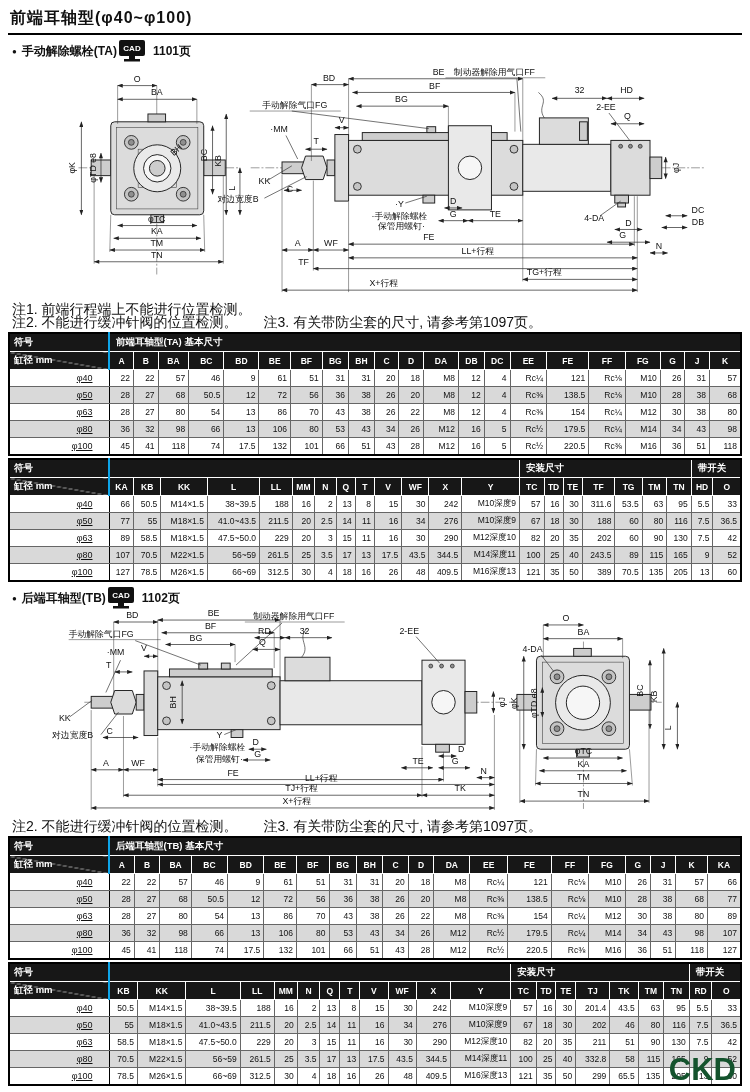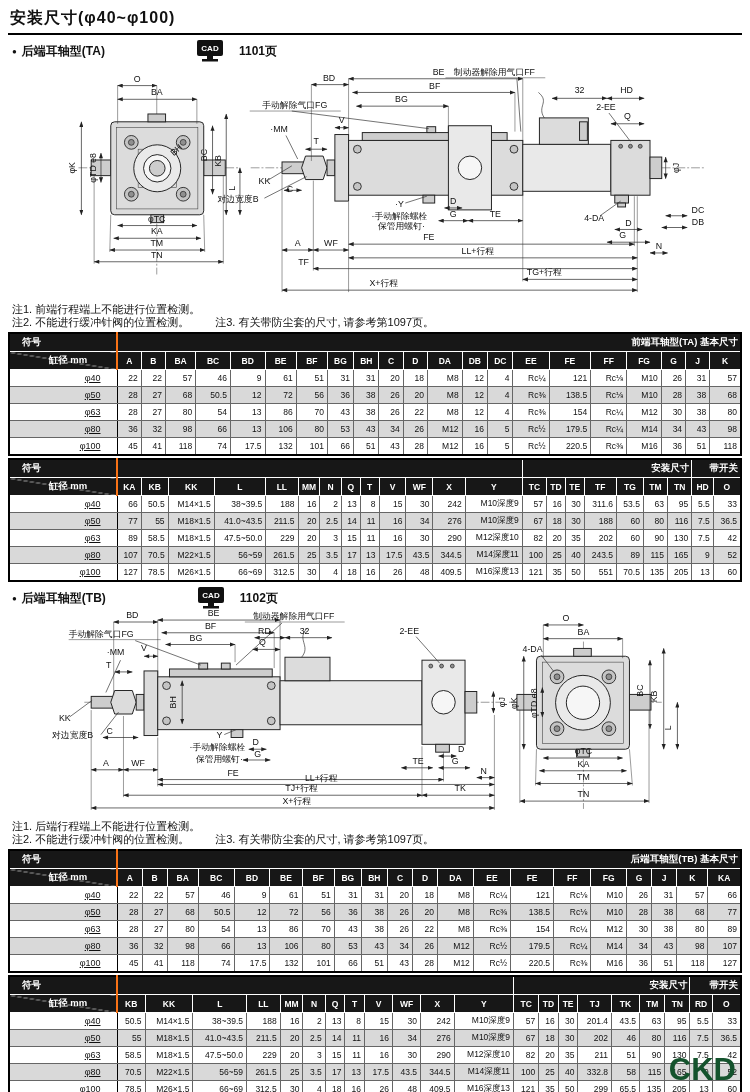--- a/index.html
+++ b/index.html
@@ -1,58 +1,58 @@
 <!DOCTYPE html>
 <html><head>
 <meta charset="utf-8">
 <style>
   html,body{margin:0;padding:0;background:#fff;color:#111;
     font-family:"Liberation Sans","DejaVu Sans",sans-serif;}
   .page{width:750px;height:1092px;box-sizing:border-box;padding:6px 8px 4px 8px;position:relative;overflow:hidden;}
   .title{font-size:16px;font-weight:bold;letter-spacing:1px;border-bottom:2px solid #000;padding:2px 0 4px 2px;}
   .sec-head{display:flex;align-items:center;font-size:12px;font-weight:bold;margin:4px 0 0 4px;height:24px;}
   .sec-head .bullet{font-size:8px;margin-right:5px;}
-  .cad-wrap{display:flex;align-items:center;margin-left:90px;font-weight:bold;font-size:12px;gap:8px;}
+  .cad-wrap{display:flex;align-items:center;font-weight:bold;font-size:12px;}
   .cad-wrap .pageref{margin-left:6px;text-align:right;}
   svg.drawing{display:block;}
   .lbl{font-size:9px;fill:#111;font-family:"Liberation Sans","DejaVu Sans",sans-serif;}
   .part{fill:#dcdcdc;stroke:#222;stroke-width:1;}
   .part2{fill:#e9e9e9;stroke:#222;stroke-width:1;}
   .part3{fill:#cdcdcd;stroke:#222;stroke-width:1;}
   .whitep{fill:#f6f6f6;stroke:#222;stroke-width:1;}
   .thin{fill:none;stroke:#444;stroke-width:0.6;}
   .cl{stroke:#555;stroke-width:0.6;stroke-dasharray:9 2 2 2;fill:none;}
   .dim{stroke:#222;stroke-width:0.7;fill:none;}
   .ext{stroke:#333;stroke-width:0.5;fill:none;}
   .ldr{stroke:#333;stroke-width:0.7;fill:none;}
   .boltc{fill:#c4c4c4;stroke:#222;stroke-width:0.9;}
   .boltc2{fill:#8f8f8f;stroke:#222;stroke-width:0.7;}
-  .notes{font-size:11px;line-height:13px;margin:2px 0 3px 4px;}
+  .notes{font-size:14px;line-height:13px;margin:2px 0 3px 4px;}
   .notes .gap{display:inline-block;width:26px;}
   table.dimtable{border-collapse:collapse;width:100%;table-layout:auto;border:2px solid #000;margin-top:2px;}
   table.dimtable th,table.dimtable td{white-space:nowrap;}
   table.dimtable th{background:#171717;color:#fff;border:1px solid #fff;font-size:8.5px;font-weight:bold;padding:2px 2px;height:12px;}
-  table.dimtable th.band{text-align:right;padding-left:6px;font-size:9.5px;}
-  table.dimtable th.corner{width:92px;text-align:left;padding-left:12px;font-size:9.5px;border-right:2px solid #f97316;}
-  table.dimtable th.corner-bot{background:#171717 linear-gradient(to top right,#171717 48.5%,#9a9a9a 49.5%,#9a9a9a 50.5%,#171717 51.5%);text-align:center;}
+  table.dimtable th.band{text-align:left;padding-left:6px;font-size:9.5px;}
+  table.dimtable th.corner{width:92px;text-align:left;padding-left:4px;font-size:9.5px;border-right:2px solid #0ea5e9;}
+  table.dimtable th.corner-bot{background:#171717 linear-gradient(to top right,#171717 48.5%,#9a9a9a 49.5%,#9a9a9a 50.5%,#171717 51.5%);}
   table.dimtable td{border:1px solid #666;font-size:8.5px;padding:1.5px 3px;text-align:right;height:13px;}
   table.dimtable td.dia{padding-right:16px;font-size:9px;border-right:1.5px solid #000;text-decoration:underline;}
   table.dimtable tbody tr.alt td{background:#d9d9d9;}
   .footer-logo{position:absolute;right:14px;bottom:4px;font-size:31px;font-weight:bold;color:#14532d;letter-spacing:0px;}
 </style>
 </head>
 <body>
 
 <div class="page">
 
-  <div class="title">安装尺寸(φ40~φ100)</div>
+  <div class="title">前端耳轴型(φ40~φ100)</div>
 
   <div class="sec-head">
     <span class="bullet">●</span>
-    <span>后端耳轴型(TA)</span>
+    <span>手动解除螺栓(TA)</span>
     <span class="cad-wrap">
       <svg width="30" height="24" viewBox="0 0 30 24">
         <rect x="2" y="1" width="26" height="16" rx="2" fill="#111"></rect>
         <text x="15" y="12" text-anchor="middle" font-size="8" font-weight="bold" fill="#fff" font-family="Liberation Sans,sans-serif">CAD</text>
         <rect x="12" y="17" width="6" height="3" fill="#111"></rect>
         <rect x="7" y="20" width="16" height="2.5" fill="#111"></rect>
       </svg>
       <span class="pageref">1101页</span>
     </span>
   </div>
@@ -539,21 +539,21 @@
           <td>4</td>
           <td>18</td>
           <td>16</td>
           <td>26</td>
           <td>48</td>
           <td>409.5</td>
           <td>M16深度13</td>
           <td>121</td>
           <td>35</td>
           <td>50</td>
-          <td>551</td>
+          <td>389</td>
           <td>70.5</td>
           <td>135</td>
           <td>205</td>
           <td>13</td>
           <td>60</td>
         </tr>
       </tbody>
     </table>
 
   <div class="sec-head">
@@ -732,21 +732,20 @@
         <text x="663" y="88" class="lbl" text-anchor="middle" transform="rotate(-90 663 88)">KB</text>
         <text x="677" y="120" class="lbl" text-anchor="middle" transform="rotate(-90 677 120)">L</text>
         <text x="588" y="147" class="lbl" text-anchor="middle">φTC</text>
         <text x="588" y="160" class="lbl" text-anchor="middle">KA</text>
         <text x="588" y="173" class="lbl" text-anchor="middle">TM</text>
         <text x="588" y="191" class="lbl" text-anchor="middle">TN</text>
       </g>
   </svg>
 
   <div class="notes">
-    <div>注1. 后端行程端上不能进行位置检测。</div>
     <div><span>注2. 不能进行缓冲针阀的位置检测。</span><span class="gap"></span><span>注3. 有关带防尘套的尺寸, 请参考第1097页。</span></div>
   </div>
 
   <table class="dimtable">
       <thead>
         <tr>
           <th class="corner">符号</th>
           <th class="band" colspan="20">后端耳轴型(TB)  基本尺寸</th>
         </tr>
         <tr>

